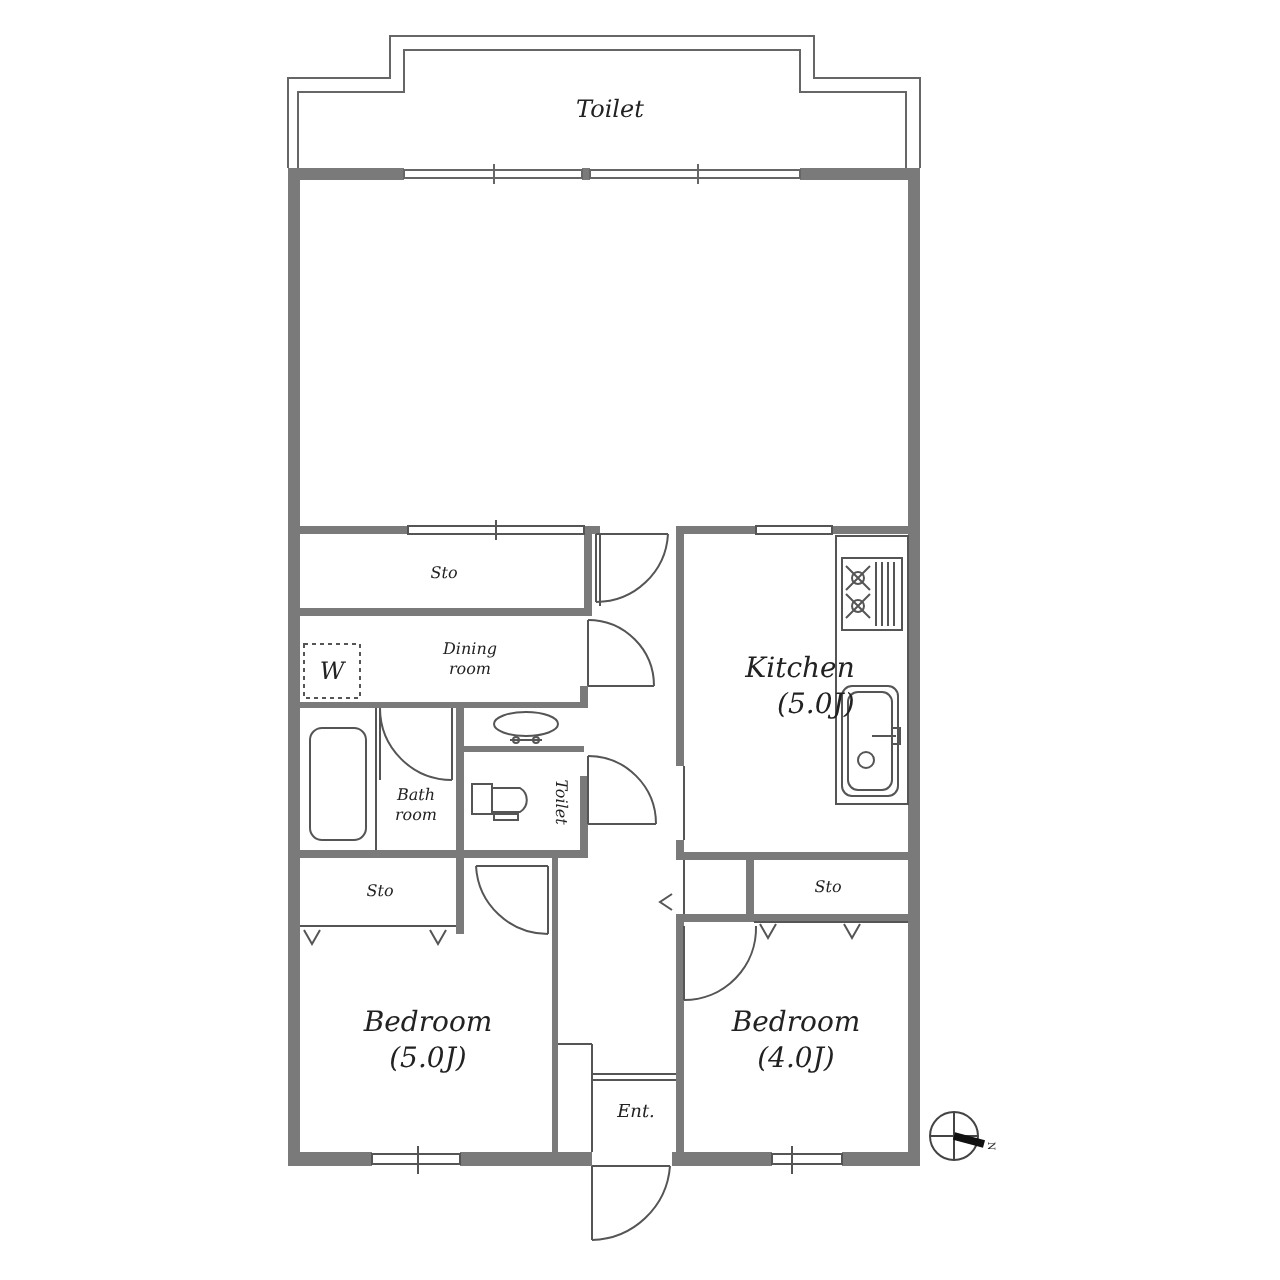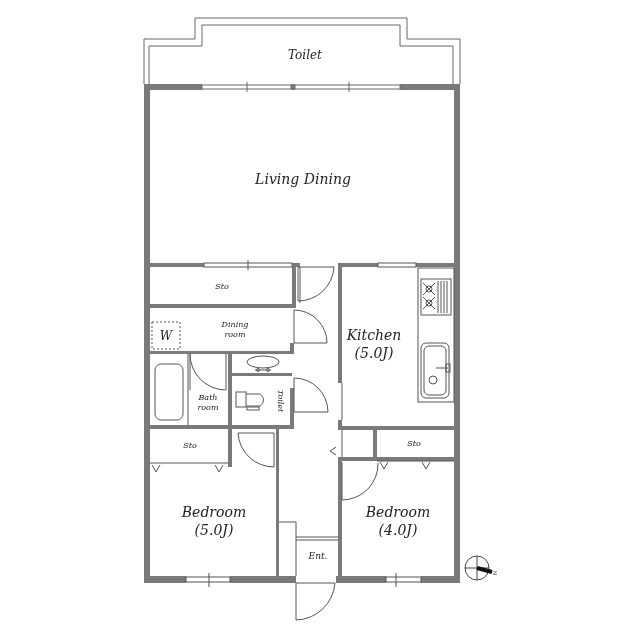--- a/index.html
+++ b/index.html
@@ -186,40 +186,39 @@
     <circle cx="477" cy="568" r="12"></circle>
     <line x1="465" y1="568" x2="489" y2="568"></line>
     <line x1="477" y1="556" x2="477" y2="580"></line>
     <line x1="477" y1="568" x2="492" y2="572" stroke="#111" stroke-width="4"></line>
   </g>
 </svg>
 
 <div class="lbl lbl-md" style="left:305px;top:55px;">Toilet</div>
 
 <div class="lbl lbl-lg" style="left:303px;top:180px;">
-  <span class="l2">Living Dining</span>
 </div>
 
 <div class="lbl lbl-xs" style="left:222px;top:287px;">Sto</div>
 
 <div class="lbl lbl-xs" style="left:235px;top:330px;">
   <span class="l2">Dining</span>
   <span class="l2">room</span>
 </div>
 
 <div class="lbl lbl-md" style="left:166px;top:336px;">W</div>
 
 <div class="lbl lbl-xs" style="left:208px;top:403px;font-style:italic;">
   <span class="l2">Bath</span>
   <span class="l2">room</span>
 </div>
 
 <div class="lbl lbl-xs" style="left:280px;top:401px;transform:translate(-50%,-50%) rotate(90deg);">Toilet</div>
 
-<div class="lbl lbl-lg" style="left:374px;top:344px;">
+<div class="lbl lbl-lg" style="left:400px;top:344px;text-align:right;">
   <span class="l2">Kitchen</span>
   <span class="l2">(5.0J)</span>
 </div>
 
 <div class="lbl lbl-xs" style="left:190px;top:446px;">Sto</div>
 
 <div class="lbl lbl-xs" style="left:414px;top:444px;">Sto</div>
 
 <div class="lbl lbl-lg" style="left:214px;top:521px;">
   <span class="l2">Bedroom</span>

